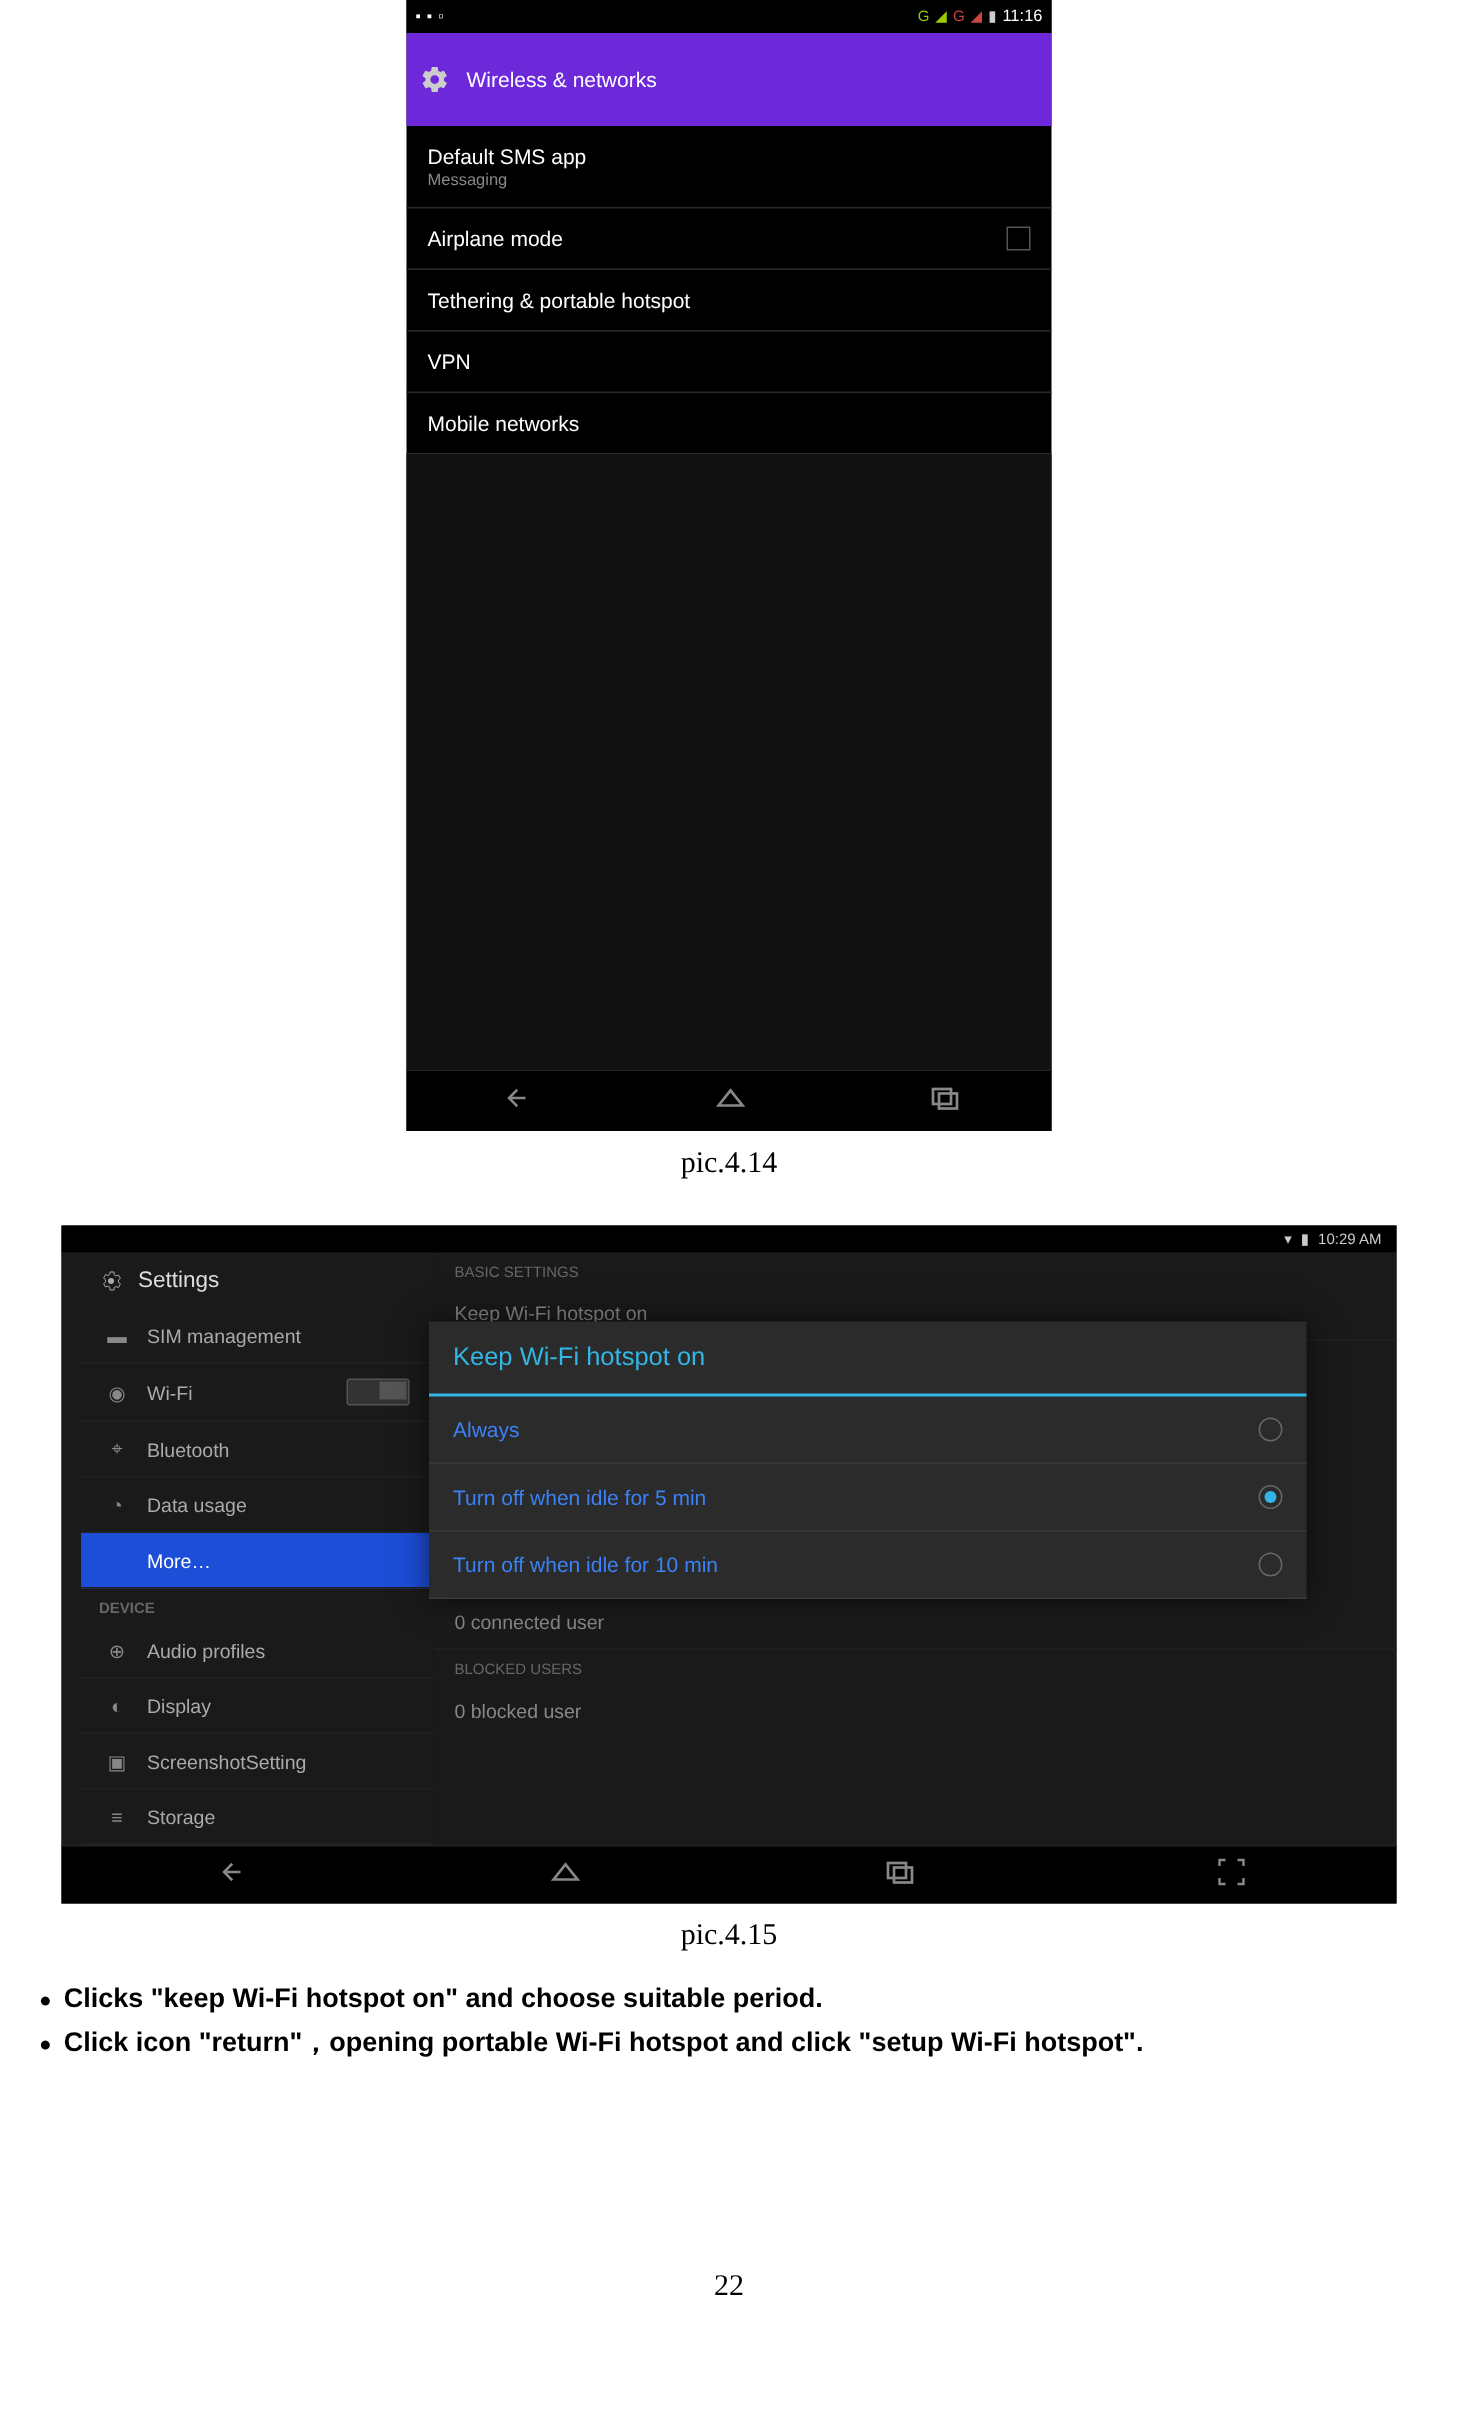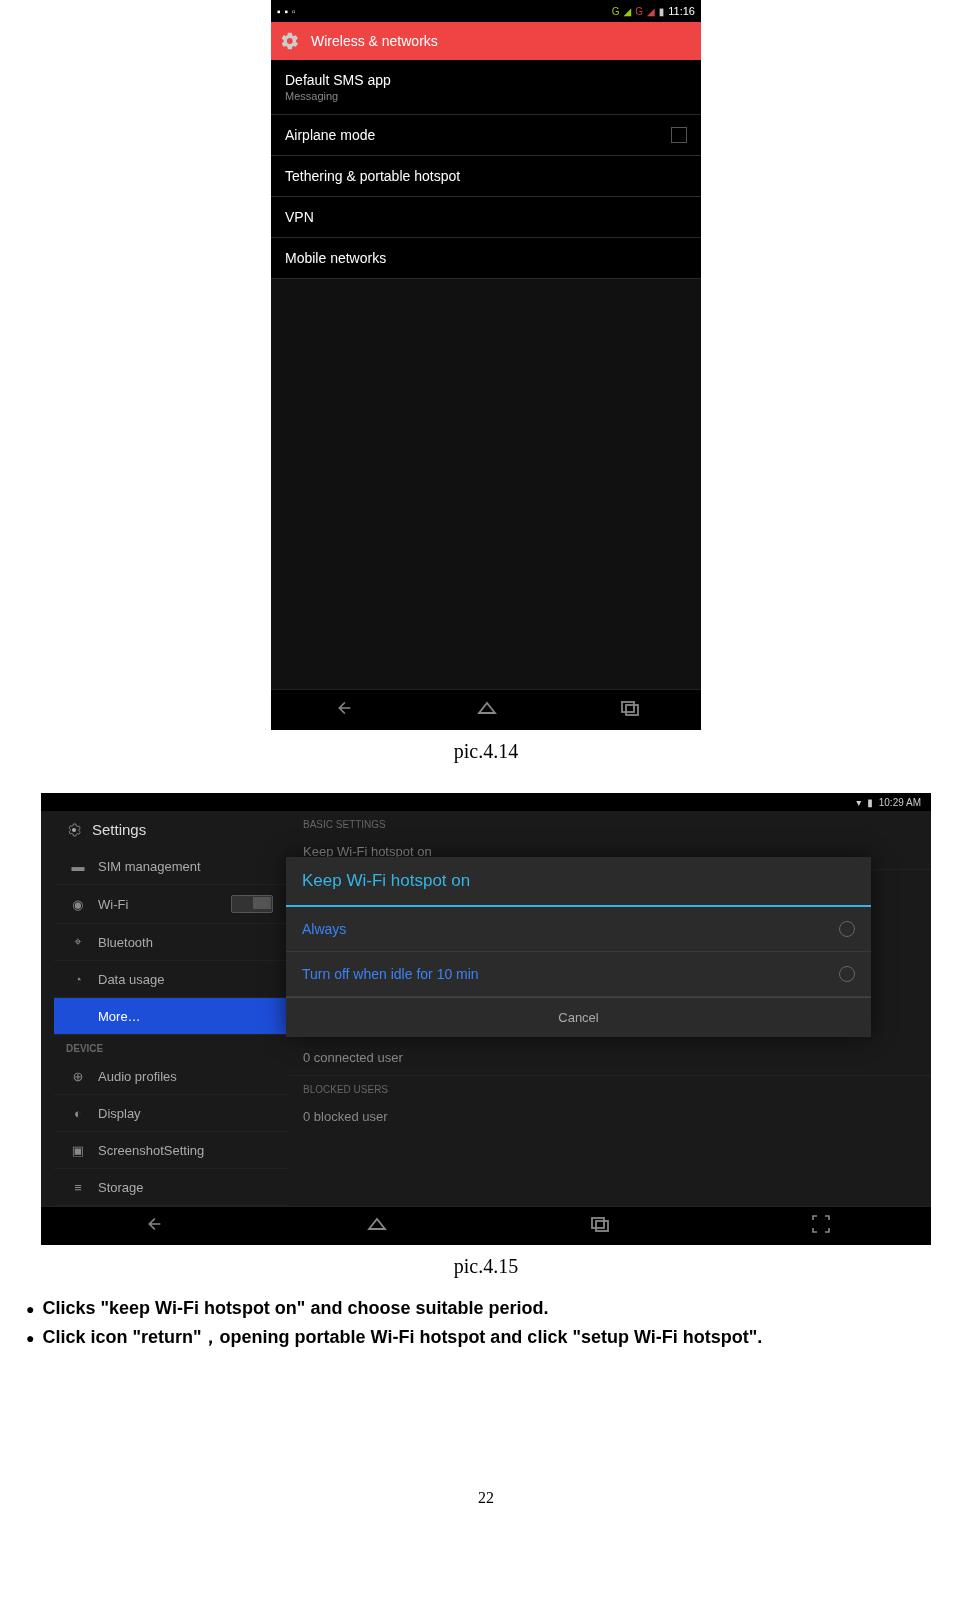--- a/index.html
+++ b/index.html
@@ -38,24 +38,24 @@
   }
   .statusbar .right {
     color: #ccc;
   }
   .clock {
     font-size: 11px;
     color: #fff;
   }
   .titlebar {
     height: 38px;
-    background: #ef4444;
-    display: flex;
-    align-items: center;
-    padding: 0 8px;
+    background: #6d28d9;
+    display: flex;
+    align-items: center;
+    padding: 12px 8px;
     font-size: 14px;
     color: #fff;
     gap: 10px;
   }
   .gear-icon {
     width: 22px;
     height: 22px;
     display: flex;
     align-items: center;
     justify-content: center;
@@ -269,21 +269,21 @@
     padding-left: 6px;
   }
   .bullet-text::before {
     content: '●';
     margin-right: 8px;
     font-size: 14px;
   }
   .page-number {
     text-align: center;
     font-family: "Times New Roman", serif;
-    font-size: 16px;
+    font-size: 20px;
     margin-top: 140px;
   }
 </style>
 </head>
 <body>
 
 <div class="page">
 
   <div class="phone1">
     <div class="statusbar">
@@ -433,24 +433,27 @@
       </div>
     </div>
 
     <div class="dialog-overlay">
       <div class="dialog-title">Keep Wi-Fi hotspot on</div>
       <div class="dialog-row">
         <span>Always</span>
         <span class="radio"></span>
       </div>
       <div class="dialog-row">
+        <span>Turn off when idle for 5 min</span>
+        <span class="radio selected"></span>
+      </div>
+      <div class="dialog-row">
         <span>Turn off when idle for 10 min</span>
         <span class="radio"></span>
       </div>
-      <div class="dialog-cancel">Cancel</div>
     </div>
     <div class="navbar2">
       <span class="nav-icon">
         <svg width="22" height="22" viewBox="0 0 24 24" fill="none" stroke="#888" stroke-width="1.8">
             <path d="M14 6l-6 6 6 6M8 12h12"></path>
           </svg>
       </span>
       <span class="nav-icon">
         <svg width="24" height="18" viewBox="0 0 24 18" fill="none" stroke="#888" stroke-width="1.8">
             <path d="M4 14 L12 4 L20 14 Z"></path>

